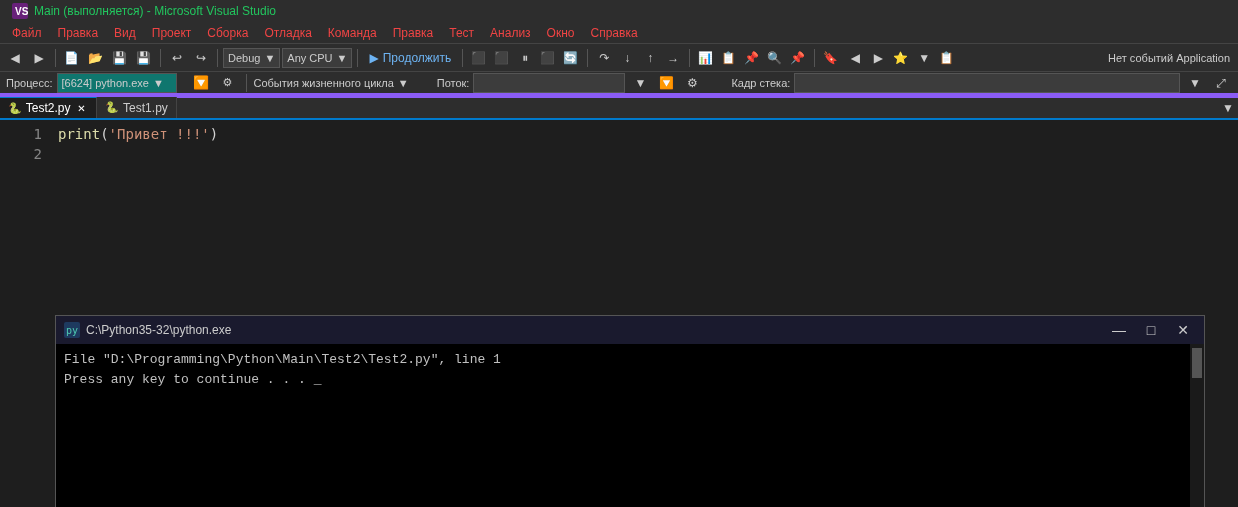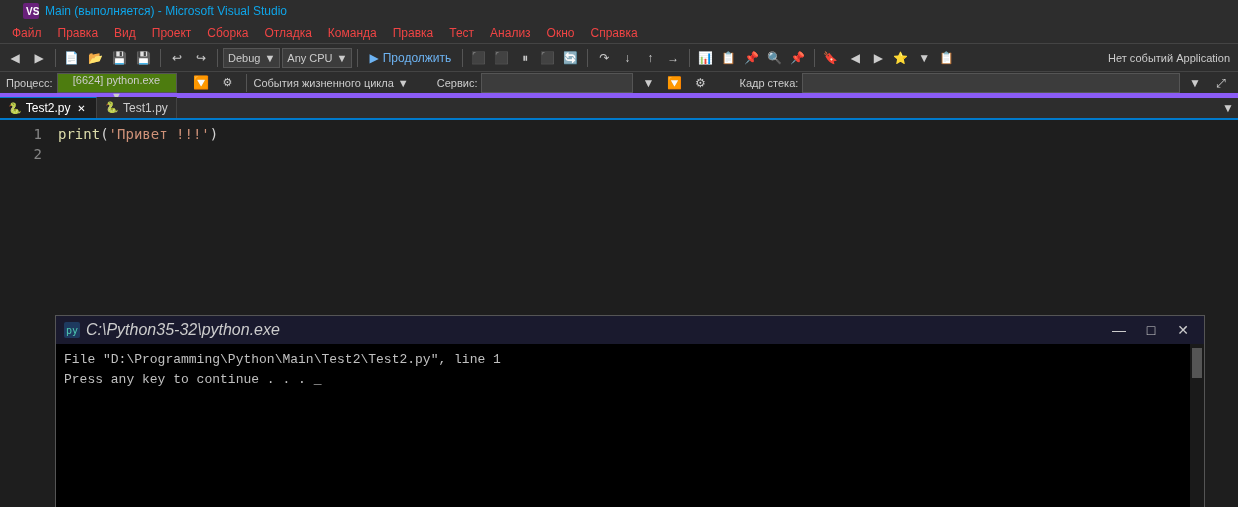--- a/index.html
+++ b/index.html
@@ -12,22 +12,22 @@
       overflow: hidden;
       color: #d4d4d4;
     }
 
     
     .title-bar {
       background: #2d2d2d;
       height: 22px;
       display: flex;
       align-items: center;
-      padding: 0 23px;
-      color: #0ea5e9;
+      padding: 0 12px;
+      color: #22c55e;
       font-size: 12px;
     }
     .title-bar-icon {
       width: 16px;
       height: 16px;
       margin-right: 6px;
       display: flex;
       align-items: center;
       justify-content: center;
     }
@@ -122,31 +122,30 @@
       gap: 4px;
       font-size: 11px;
       color: #cccccc;
     }
     .debug-label {
       font-size: 11px;
       color: #cccccc;
     }
     .debug-dropdown {
       height: 20px;
-      background: #4d7c0f;
+      background: #0f766e;
       border: 1px solid #555;
       color: #cccccc;
       font-size: 11px;
       padding: 0 4px;
       display: flex;
       align-items: center;
       gap: 4px;
       min-width: 120px;
       cursor: pointer;
-      flex-direction: column;
     }
     .debug-input {
       height: 20px;
       background: #3c3c3c;
       border: 1px solid #555;
       color: #cccccc;
       font-size: 11px;
       padding: 0 4px;
       min-width: 180px;
     }
@@ -259,22 +258,21 @@
     }
     .console-title-icon {
       width: 16px;
       height: 16px;
       display: flex;
       align-items: center;
       justify-content: center;
     }
     .console-title-text {
       flex: 1;
-      font-size: 16px;
-      font-style: italic;
+      font-size: 12px;
     }
     .console-btn {
       width: 26px;
       height: 20px;
       display: flex;
       align-items: center;
       justify-content: center;
       cursor: pointer;
       font-size: 14px;
       color: #cccccc;
@@ -412,21 +410,21 @@
     <span>[6624] python.exe</span>
     <span>▼</span>
   </div>
   <div style="width:6px"></div>
   <div class="toolbar-btn" style="font-size:13px;">🔽</div>
   <div class="toolbar-btn" style="font-size:11px;">⚙</div>
   <div class="toolbar-separator"></div>
   <span class="debug-label">События жизненного цикла</span>
   <span style="color:#cccccc; cursor:pointer;">▼</span>
   <div style="width:20px"></div>
-  <span class="debug-label">Сервис:</span>
+  <span class="debug-label">Поток:</span>
   <input type="text" class="debug-input" style="min-width: 150px;">
   <button class="toolbar-btn">▼</button>
   <button class="toolbar-btn">🔽</button>
   <button class="toolbar-btn">⚙</button>
   <div style="width:20px"></div>
   <span class="debug-label">Кадр стека:</span>
   <input type="text" class="debug-input" style="flex: 1 1 0%;">
   <button class="toolbar-btn">▼</button>
   <button class="toolbar-btn">⤢</button>
 </div>

